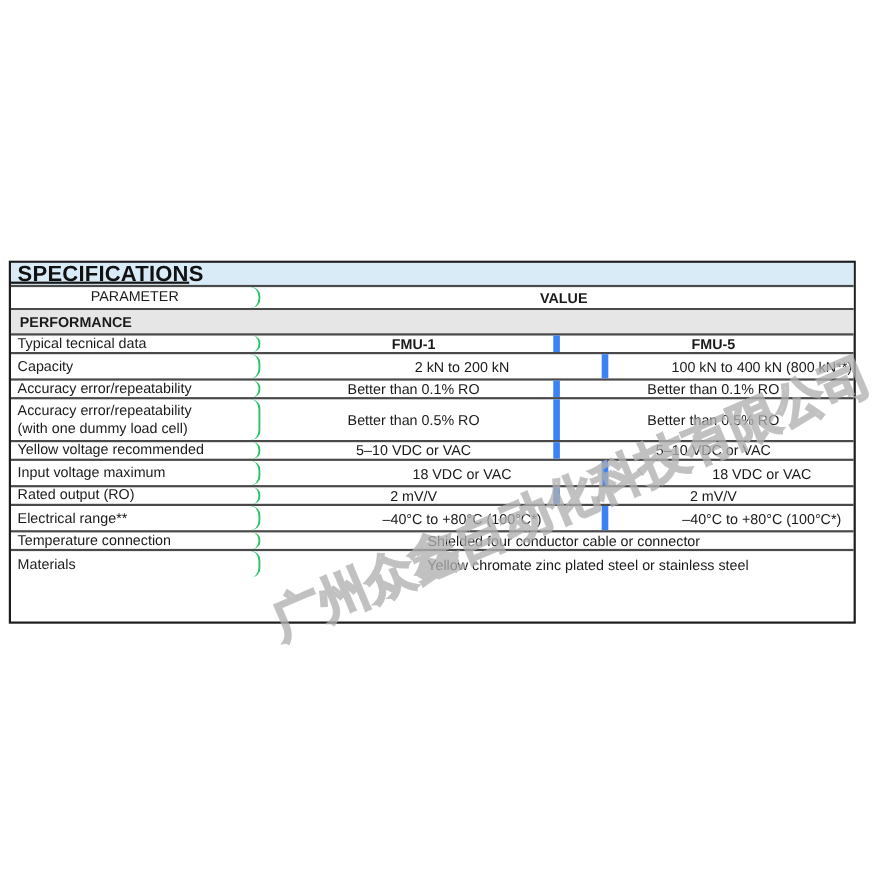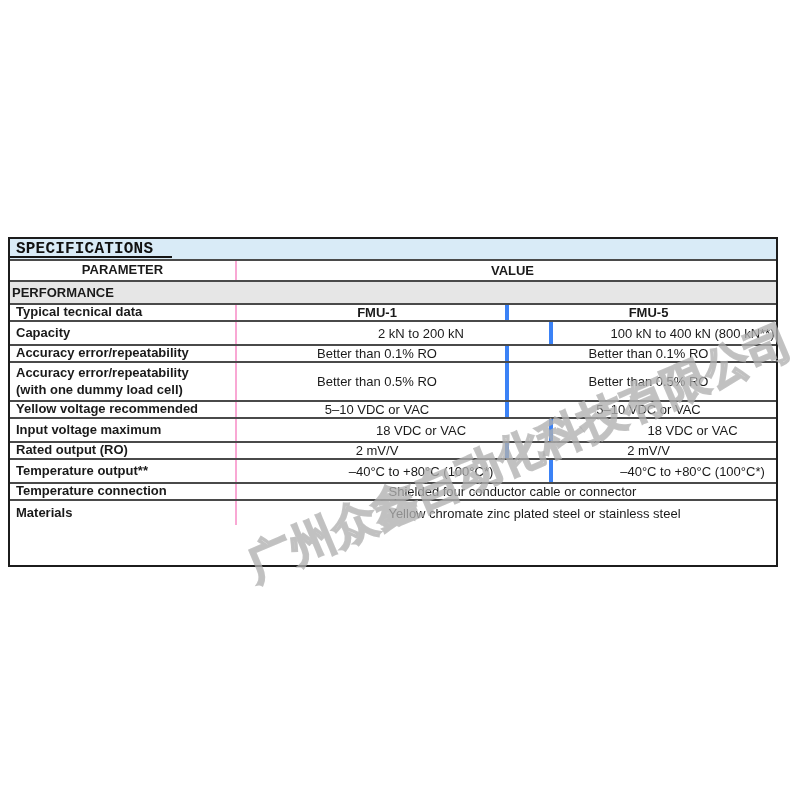--- a/index.html
+++ b/index.html
@@ -59,26 +59,25 @@
   .row:last-child { border-bottom: none; }
 
   
   .title-row {
     position: relative;
     height: 22px;
     background: #d9ebf7;
     align-items: center;
   }
   .title-text {
-    font-size: 16px;
+    font-size: 20px;
     font-weight: 700;
     letter-spacing: 0.2px;
     padding-left: 6px;
     color: #111;
-    font-family: Liberation Mono, monospace;
   }
   .title-underline {
     position: absolute;
     left: 0;
     bottom: 1px;
     width: 162px;
     height: 2px;
     background: #151515;
   }
 
@@ -90,43 +89,44 @@
     justify-content: center;
     font-weight: 700;
   }
 
   
   .section-row {
     height: 23px;
     background: #e6e6e6;
     align-items: center;
     font-weight: 700;
-    padding-left: 2px;
+    padding-left: 8px;
   }
 
   
   .cell {
     box-sizing: border-box;
     display: flex;
     align-items: center;
     padding-left: 12px;
   }
   .param-col {
     width: 227px;
     flex: 0 0 227px;
-    border-right: 2px solid #f9a8d4;
+    border-right: 2px solid #22c55e;
     padding-left: 6px;
-    font-weight: 700;
+    font-weight: 400;
     line-height: 1.25;
+    border-radius: 9px;
   }
   .value-col { flex: 1 1 auto; justify-content: center; text-align: center; }
   .v1-col {
     width: 272px;
     flex: 0 0 272px;
-    border-right: 4px solid #3b82f6;
+    border-right: 6px solid #3b82f6;
     justify-content: center;
     text-align: center;
   }
   .v2-col { flex: 1 1 auto; justify-content: center; text-align: right; }
   .bold-vals .v1-col, .bold-vals .v2-col { font-weight: 700; }
 
   .h25 { height: 17px; }
   .h24 { height: 24px; gap: 44px; }
   .h39 { height: 39px; }
 </style>
@@ -192,21 +192,21 @@
       <div class="cell v2-col">18 VDC or VAC</div>
     </div>
 
     <div class="row h25">
       <div class="cell param-col">Rated output (RO)</div>
       <div class="cell v1-col">2 mV/V</div>
       <div class="cell v2-col">2 mV/V</div>
     </div>
 
     <div class="row h24">
-      <div class="cell param-col">Temperature output**</div>
+      <div class="cell param-col">Electrical range**</div>
       <div class="cell v1-col">–40°C to +80°C (100°C*)</div>
       <div class="cell v2-col">–40°C to +80°C (100°C*)</div>
     </div>
 
     <div class="row h25">
       <div class="cell param-col">Temperature connection</div>
       <div class="cell value-col">Shielded four conductor cable or connector</div>
     </div>
 
     <div class="row h24">

